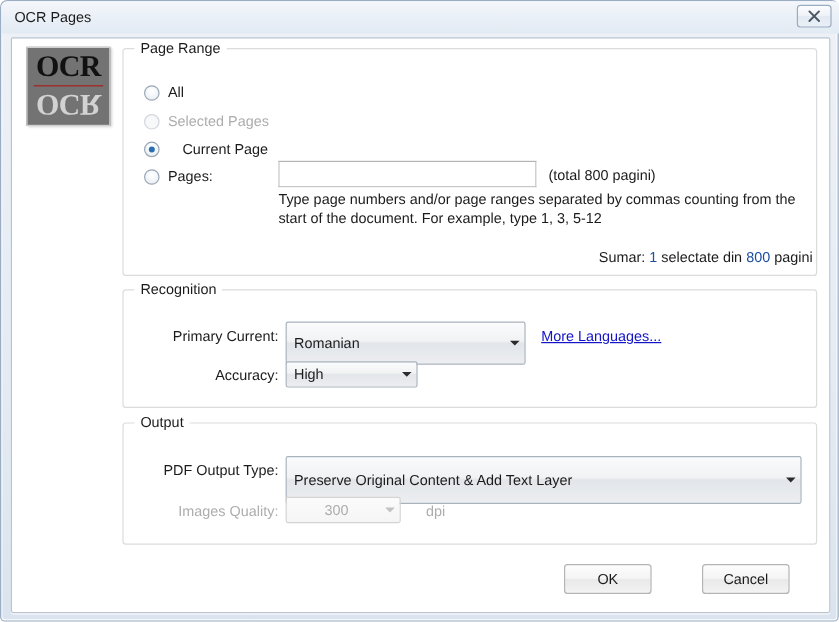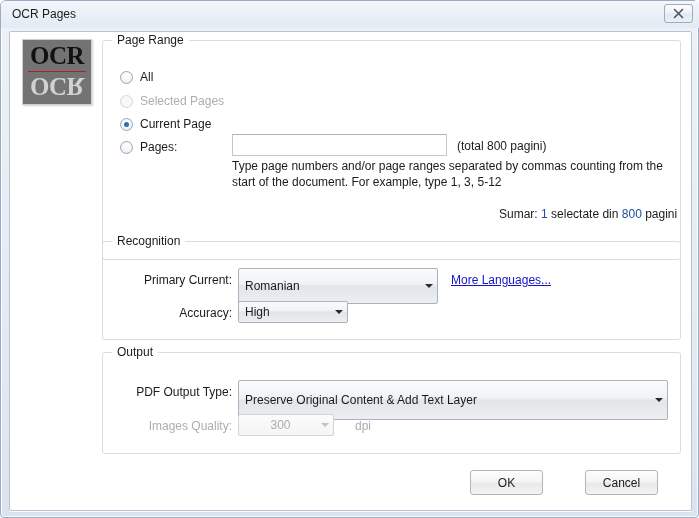--- a/index.html
+++ b/index.html
@@ -298,35 +298,35 @@
   </div>
 
   <div id="client">
 
     <div id="ocr-logo">
       <div class="ocr-top">OCR</div>
       <div class="ocr-rule"></div>
       <div class="ocr-bottom">OCR</div>
     </div>
 
-    <div class="groupbox" style="left:92px; top:8px; width:579px; height:220px;">
+    <div class="groupbox" style="left:92px; top:8px; width:579px; height:190px;">
       <div class="group-title">Page Range</div>
     </div>
 
     <div class="radio-row" style="left:110px; top:38px;">
       <span class="radio"></span>
       <span class="radio-label">All</span>
     </div>
 
     <div class="radio-row" style="left:110px; top:62px;">
       <span class="radio disabled"></span>
       <span class="radio-label disabled">Selected Pages</span>
     </div>
 
-    <div class="radio-row" style="left:110px; top:85px;">
+    <div class="radio-row" style="left:110px; top:85px;gap:12px;">
       <span class="radio checked"></span>
       <span class="radio-label">Current Page</span>
     </div>
 
     <div class="radio-row" style="left:110px; top:108px;">
       <span class="radio"></span>
       <span class="radio-label">Pages:</span>
     </div>
 
     <input id="pages-input" type="text" style="left: 222px; top: 102px; width: 215px; height: 22px;" placeholder="">

